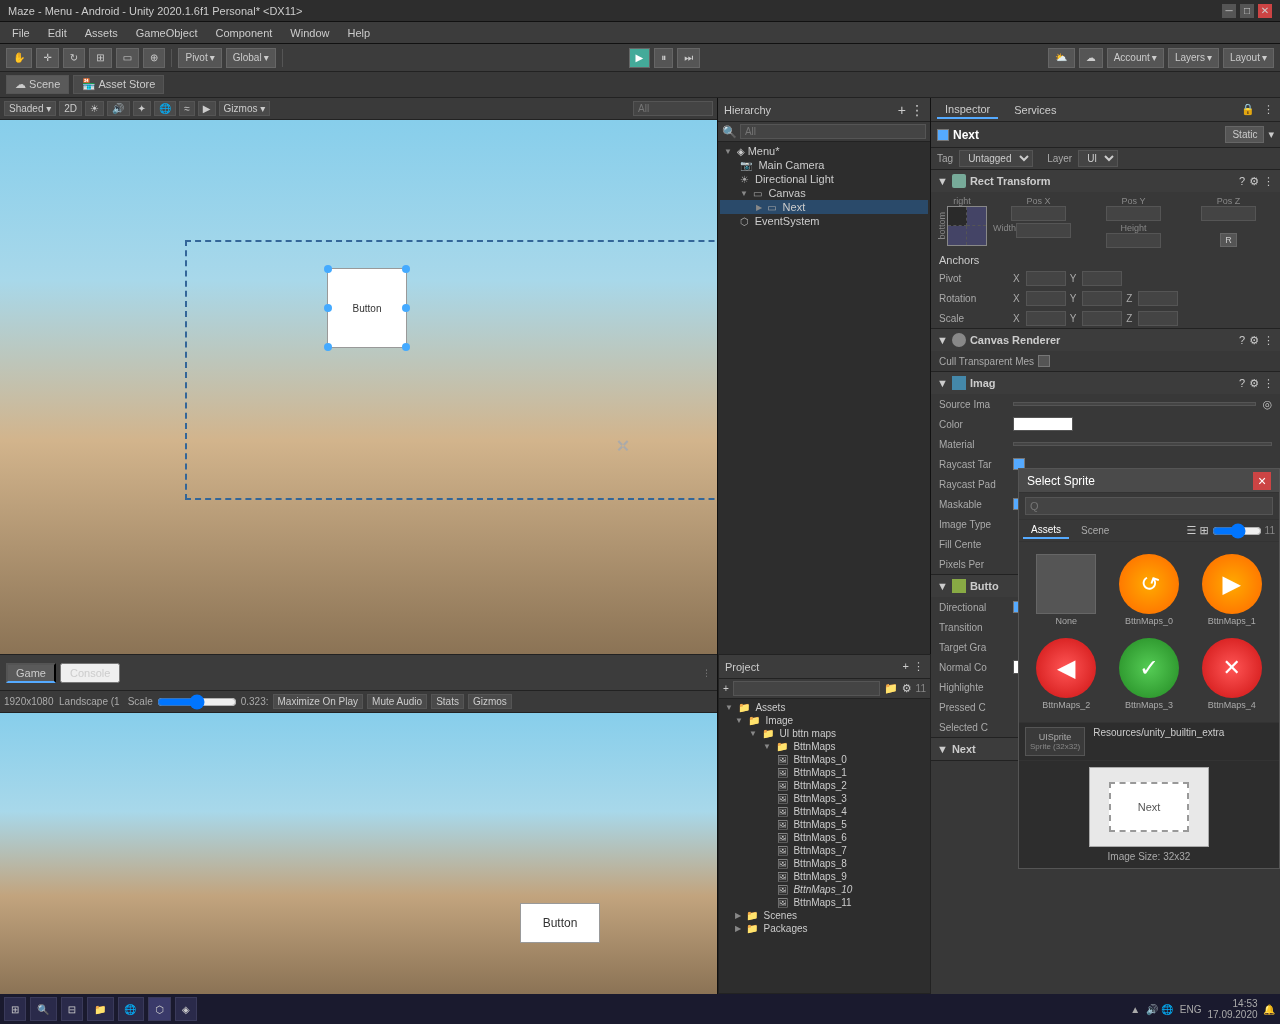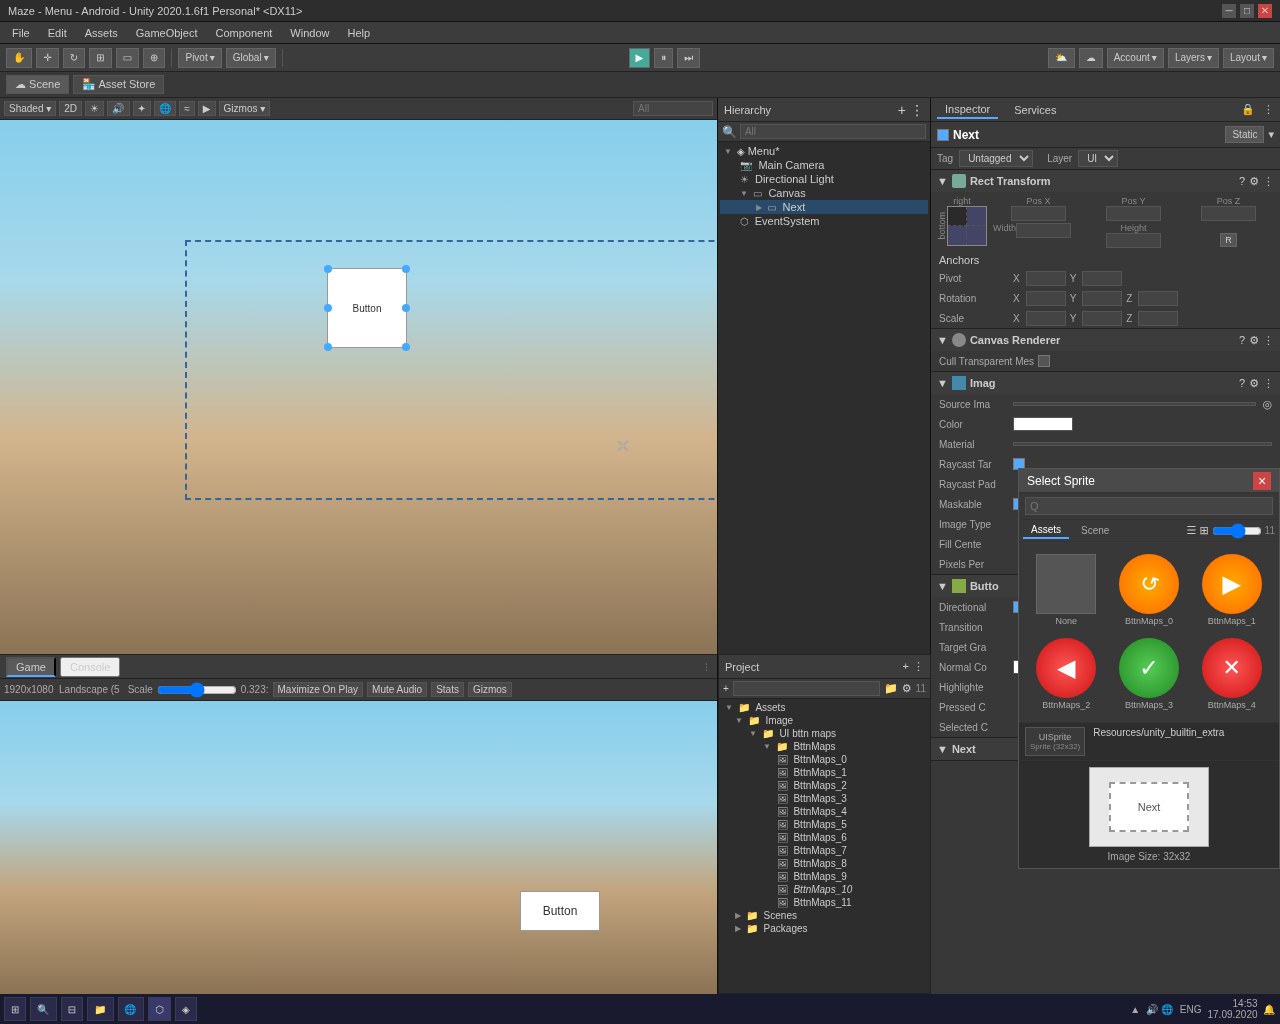--- a/index.html
+++ b/index.html
@@ -58,21 +58,21 @@
 
     #scene-view {
       flex: 1; background: linear-gradient(180deg, #87ceeb 0%, #a8d8ea 30%, #d2b48c 60%, #8b7355 100%);
       position: relative; overflow: hidden;
     }
 
     #game-panel-bottom {
       height: 340px; background: #3c3c3c; border-top: 1px solid #222; display: flex; flex-direction: column;
     }
     #game-tabs {
-      height: 24px; background: #3c3c3c; display: flex; align-items: center; padding: 0 6px; gap: 4px; border-bottom: 1px solid #222;
+      height: 36px; background: #3c3c3c; display: flex; align-items: center; padding: 0 6px; gap: 4px; border-bottom: 1px solid #222;
     }
     #game-view {
       flex: 1; background: linear-gradient(180deg, #87ceeb 0%, #a8d8ea 35%, #c2a47e 65%, #8b7355 100%);
       position: relative; overflow: hidden;
     }
     .game-button {
       position: absolute; width: 80px; height: 40px; background: white; border: 1px solid #999;
       display: flex; align-items: center; justify-content: center; font-size: 12px; color: #333;
       left: 520px; top: 190px;
     }
@@ -296,21 +296,21 @@
         </button>
         <button class="panel-tab">
           <span>Console</span>
         </button>
         <div style="margin-left:auto; font-size:9px; color:#888;">⋮</div>
       </div>
 
       <div id="game-toolbar">
         <span style="font-size:10px; color:#aaa;">
           <span>1920x1080</span>
-          &nbsp;<span>Landscape (5</span>
+          &nbsp;<span>Landscape (1</span>
         </span>
         <span style="font-size:10px; color:#aaa; margin-left:4px;">Scale</span>
         <input type="range" style="width: 80px;" value="50">
         <span style="font-size:10px; color:#aaa;">0.323:</span>
         <button class="scene-tool-btn">Maximize On Play</button>
         <button class="scene-tool-btn">Mute Audio</button>
         <button class="scene-tool-btn">Stats</button>
         <button class="scene-tool-btn">Gizmos</button>
       </div>
 

